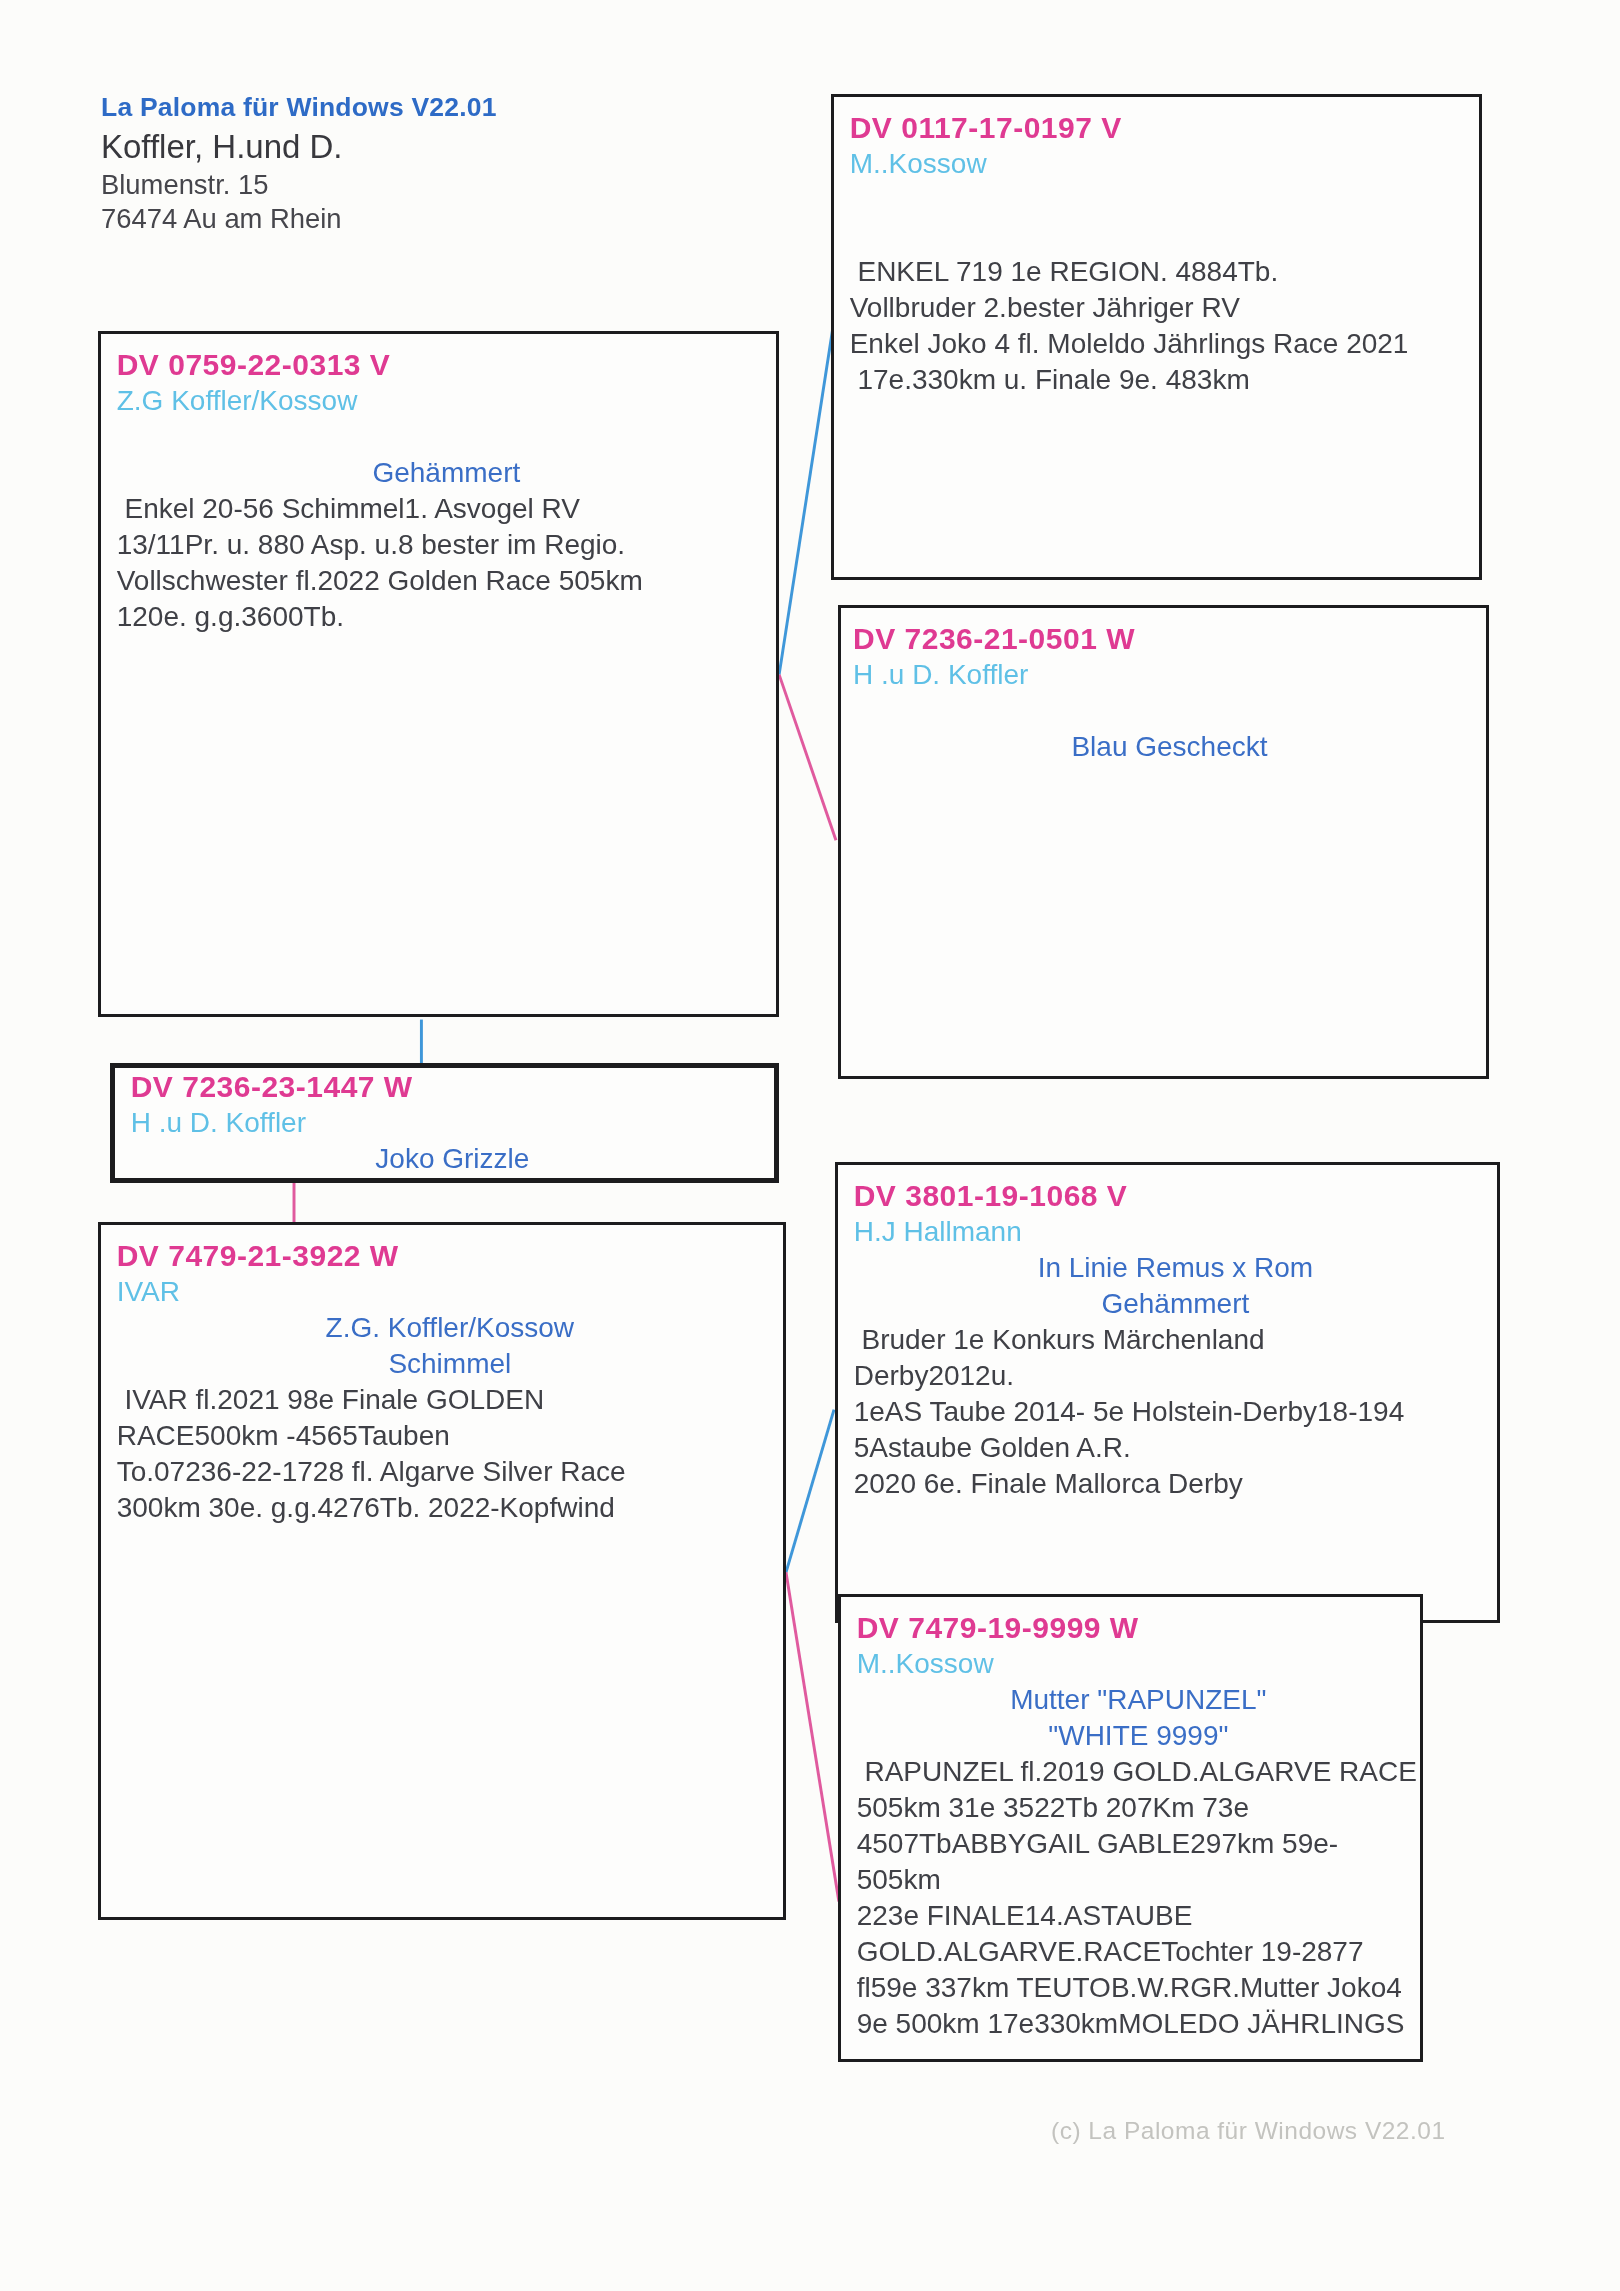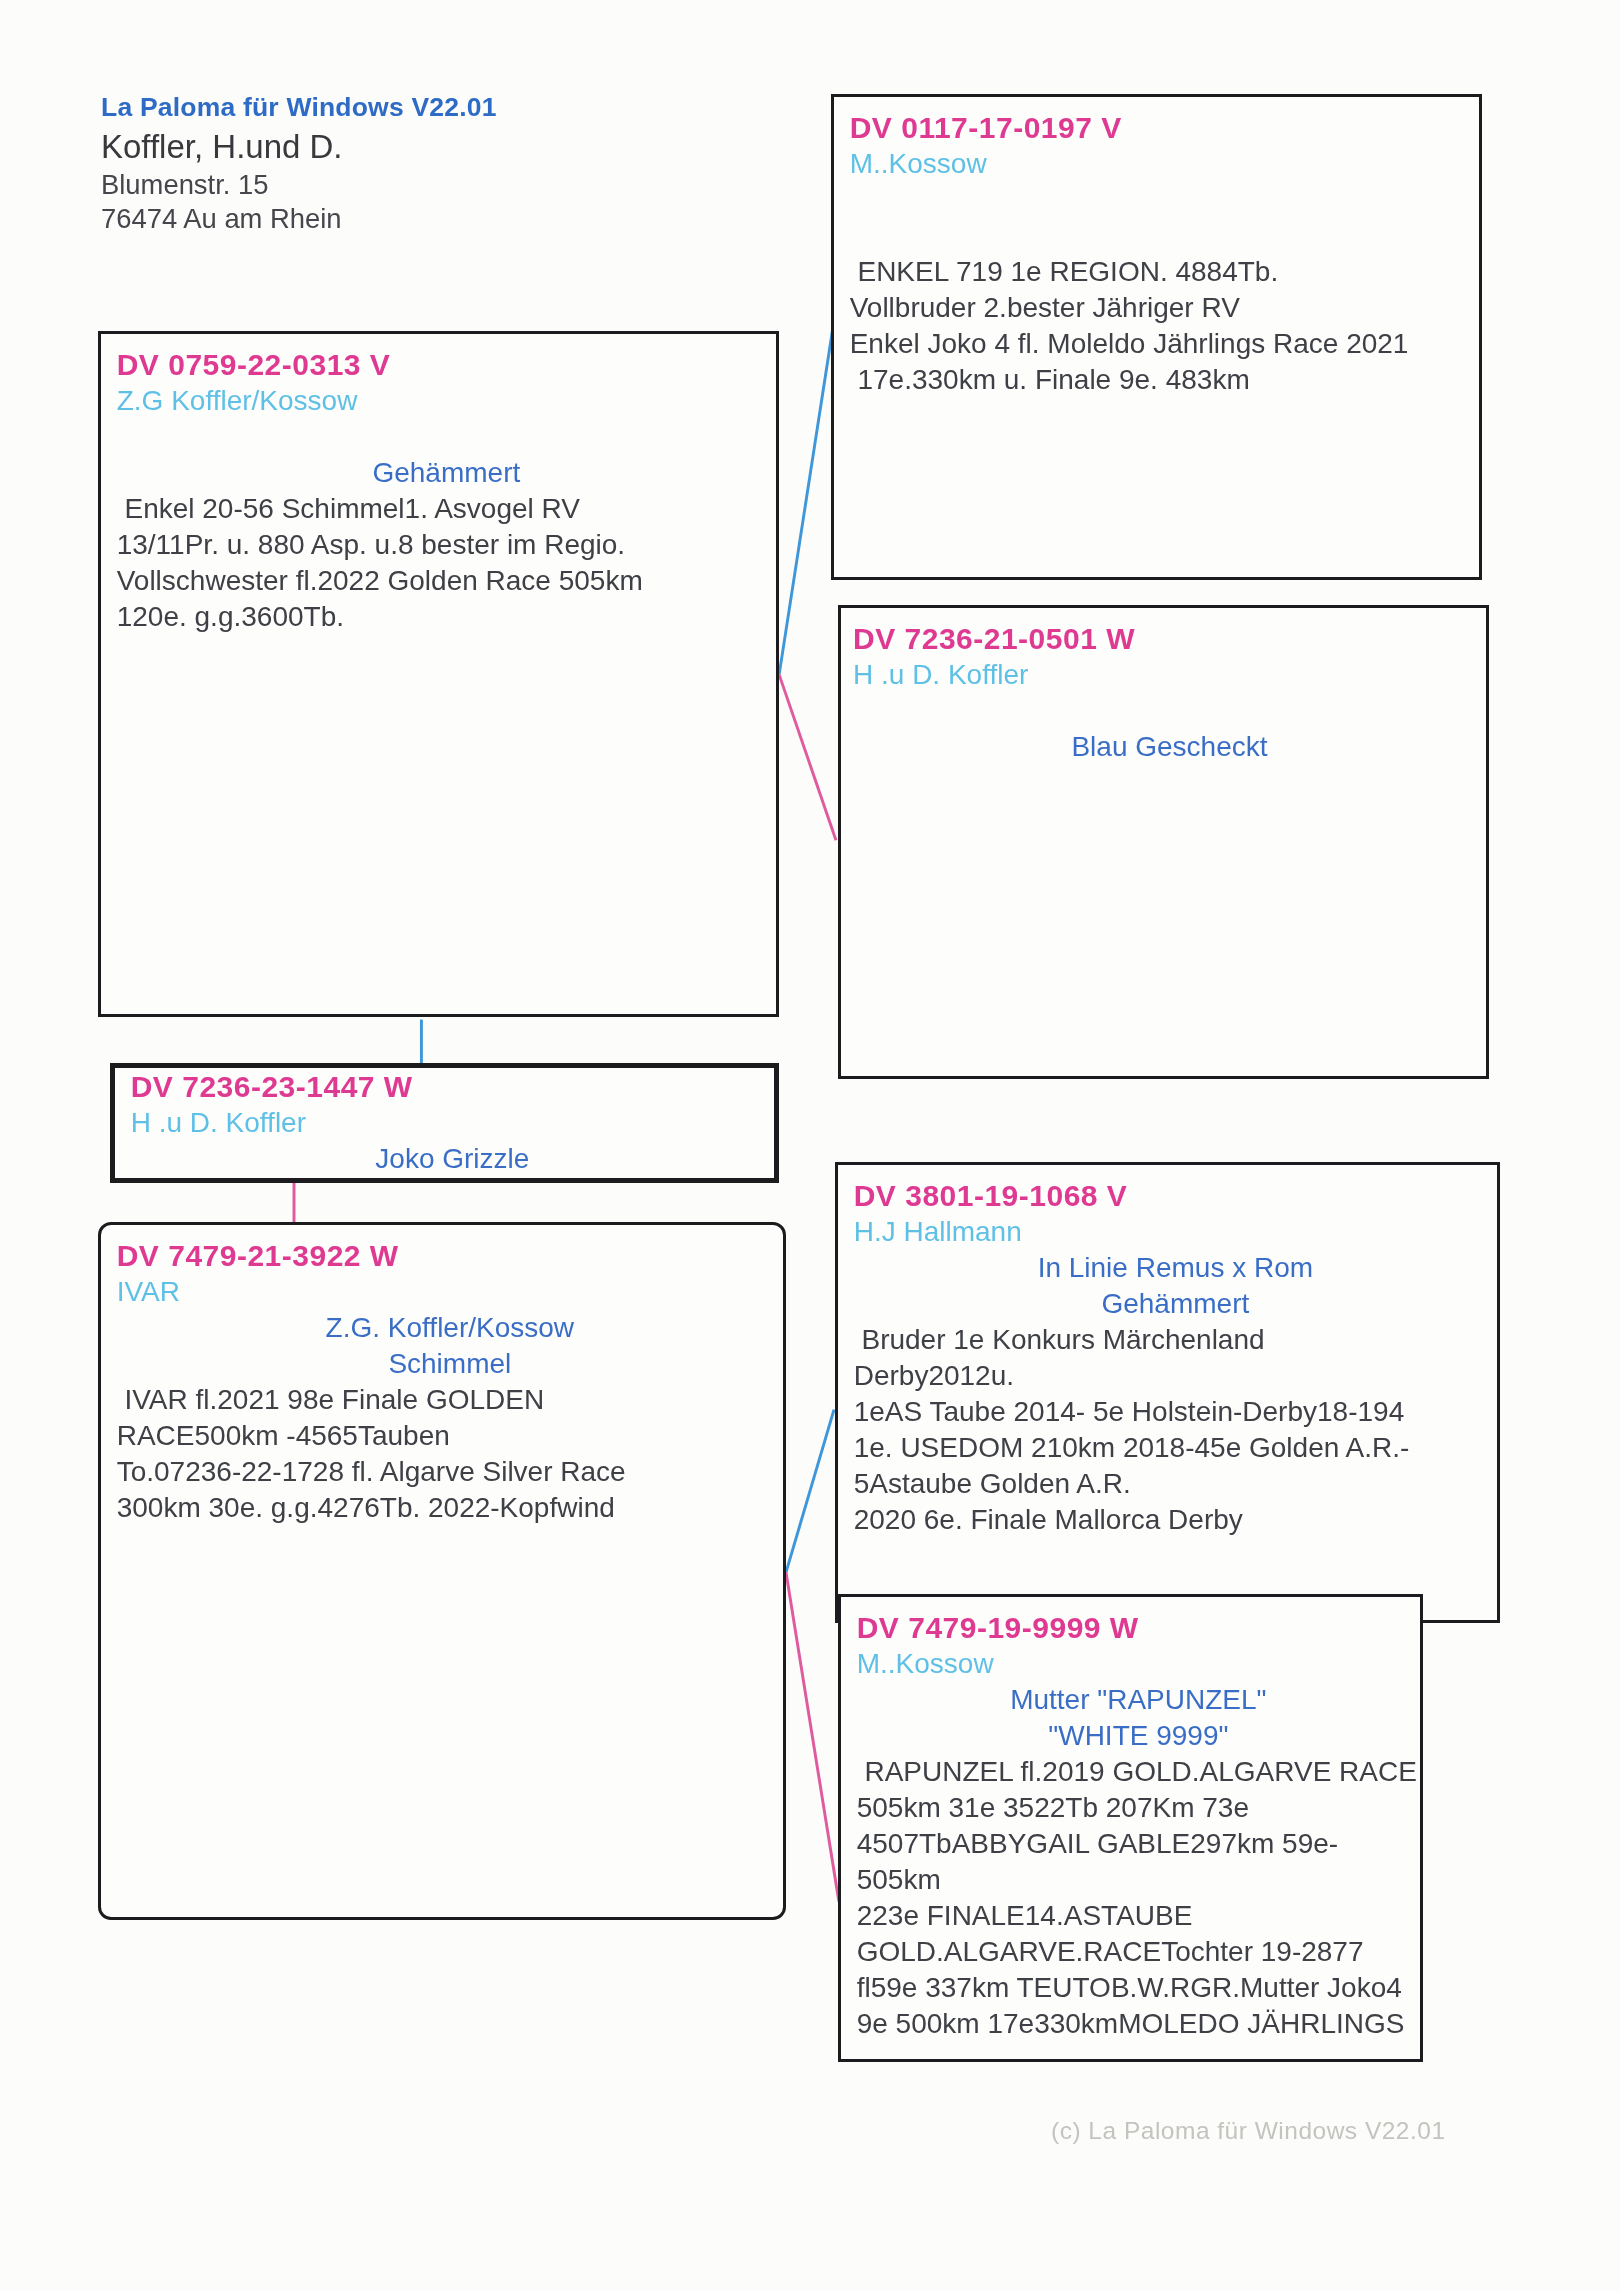--- a/index.html
+++ b/index.html
@@ -77,21 +77,21 @@
   </div>
 
   <div class="pbox pbox--subject" style="left:110px; top:1063px; width:669px; height:120px;">
     <div class="ring">DV 7236-23-1447 W</div>
     <div>
         <div class="line line--cyan">H .u D. Koffler</div>
         <div class="line line--blue">Joko Grizzle</div>
       </div>
   </div>
 
-  <div class="pbox" style="left:98px; top:1222px; width:688px; height:698px;border-radius:13px;">
+  <div class="pbox" style="left:98px; top:1222px; width:688px; height:698px;">
     <div class="ring">DV 7479-21-3922 W</div>
     <div>
         <div class="line line--cyan">IVAR</div>
         <div class="line line--blue">Z.G. Koffler/Kossow</div>
         <div class="line line--blue">Schimmel</div>
         <div class="line line--dark"> IVAR fl.2021 98e Finale GOLDEN</div>
         <div class="line line--dark">RACE500km -4565Tauben</div>
         <div class="line line--dark">To.07236-22-1728 fl. Algarve Silver Race</div>
         <div class="line line--dark">300km 30e. g.g.4276Tb. 2022-Kopfwind</div>
       </div>
@@ -121,21 +121,20 @@
 
   <div class="pbox" style="left:835px; top:1162px; width:665px; height:461px;">
     <div class="ring">DV 3801-19-1068 V</div>
     <div>
         <div class="line line--cyan">H.J Hallmann</div>
         <div class="line line--blue">In Linie Remus x Rom</div>
         <div class="line line--blue">Gehämmert</div>
         <div class="line line--dark"> Bruder 1e Konkurs Märchenland</div>
         <div class="line line--dark">Derby2012u.</div>
         <div class="line line--dark">1eAS Taube 2014- 5e Holstein-Derby18-194</div>
-        <div class="line line--dark">1e. USEDOM 210km 2018-45e Golden A.R.-</div>
         <div class="line line--dark">5Astaube Golden A.R.</div>
         <div class="line line--dark">2020 6e. Finale Mallorca Derby</div>
       </div>
   </div>
 
   <div class="pbox" style="left:838px; top:1594px; width:585px; height:468px;">
     <div class="ring">DV 7479-19-9999 W</div>
     <div>
         <div class="line line--cyan">M..Kossow</div>
         <div class="line line--blue">Mutter "RAPUNZEL"</div>

